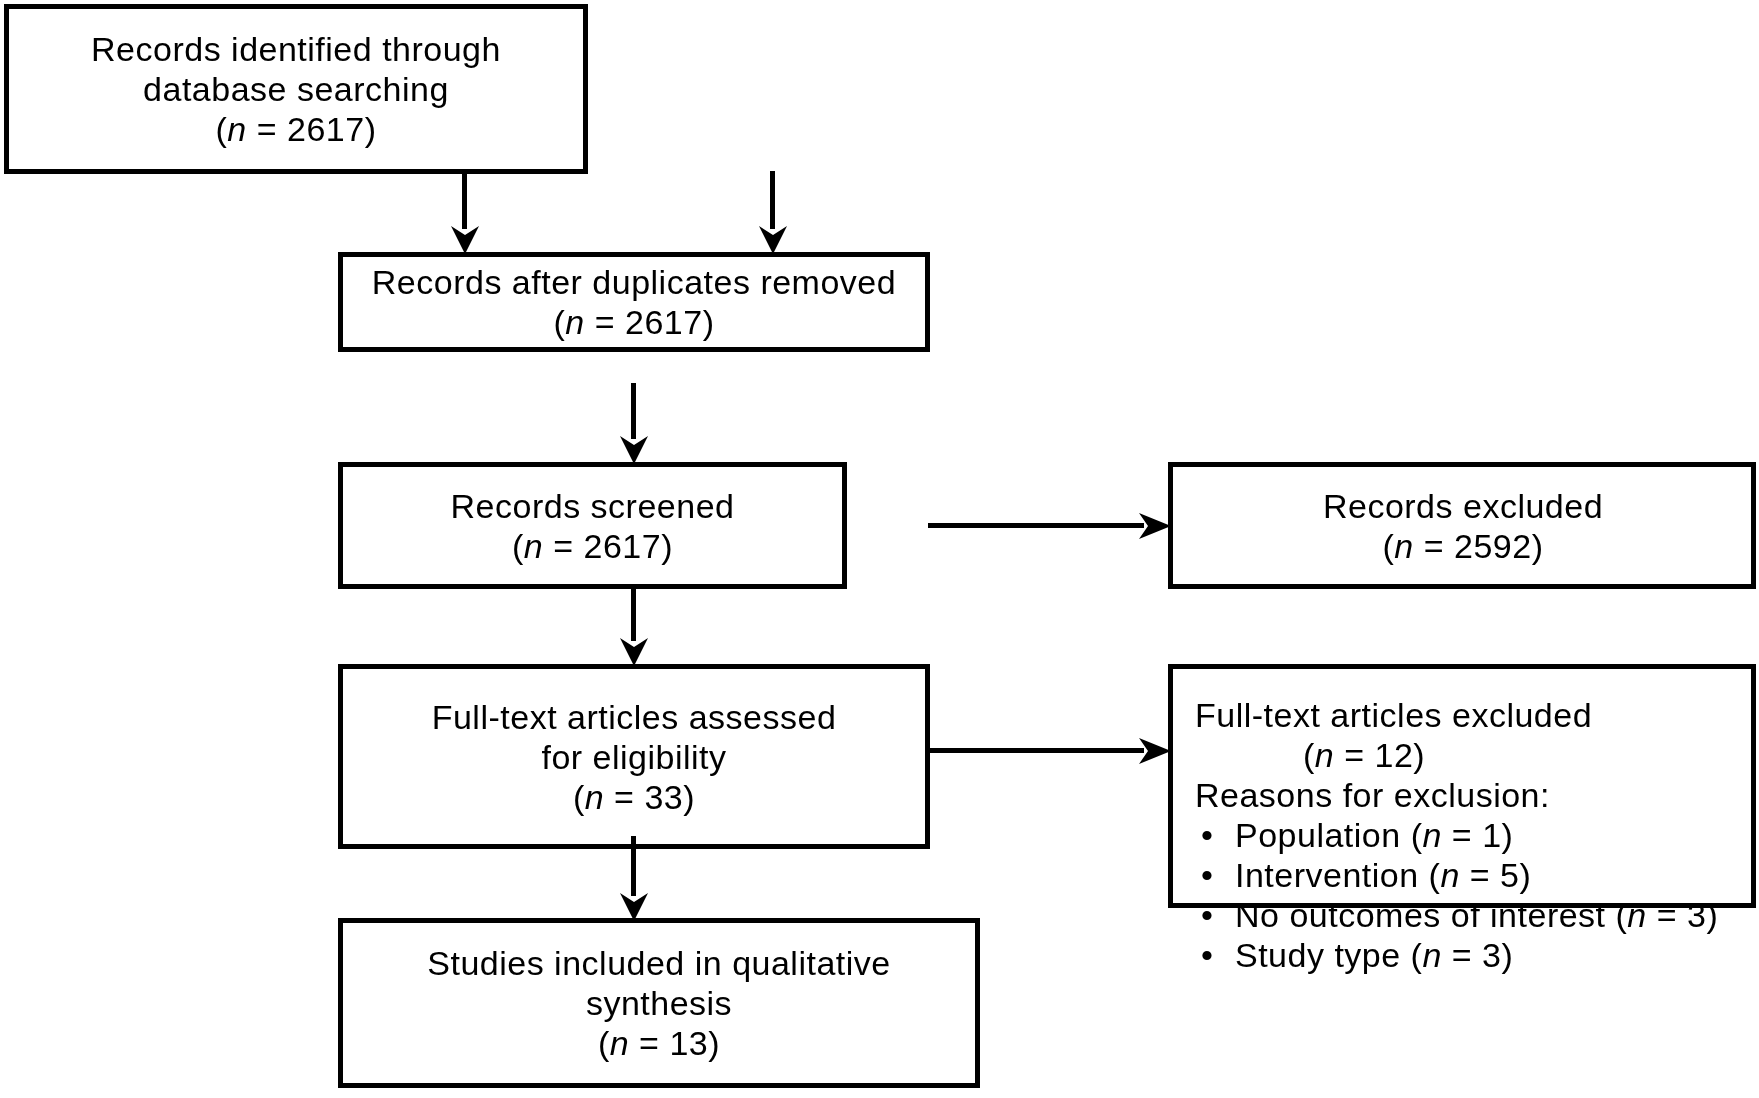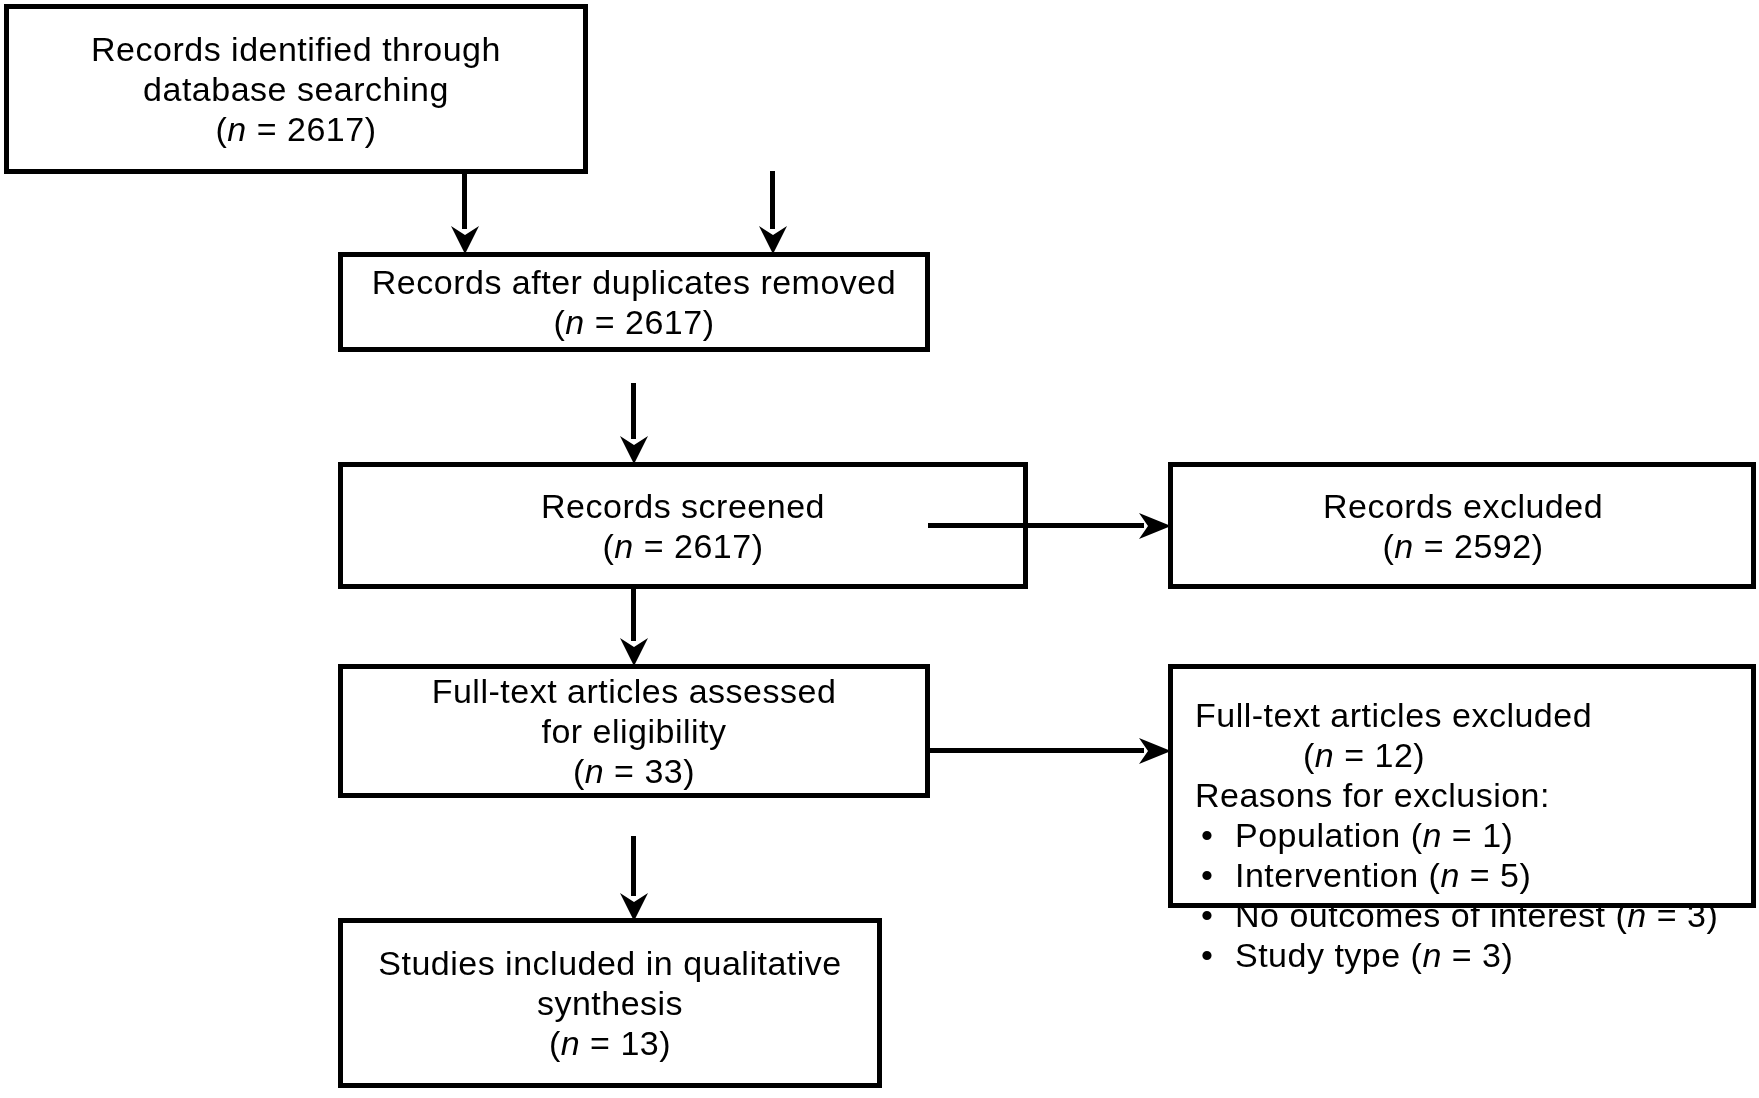--- a/index.html
+++ b/index.html
@@ -31,31 +31,31 @@
     text-align: center;
     padding: 6px 10px;
   }
   .box .line, .box .stat { white-space: nowrap; }
   .stat i { font-style: italic; }
 
   
   #box-a { left: 4px;    top: 4px;    width: 584px; height: 170px; }
   #box-b { left: 678px;  top: 4px;    width: 590px; height: 170px; }
   #box-c { left: 338px;  top: 252px;  width: 592px; height: 100px; }
-  #box-d { left: 338px;  top: 462px;  width: 690px; height: 127px; }
+  #box-d { left: 338px;  top: 462px;  width: 509px; height: 127px; }
   #box-e { left: 1168px; top: 462px;  width: 588px; height: 127px; padding-left: 12px; }
-  #box-f { left: 338px;  top: 664px;  width: 592px; height: 134px; }
+  #box-f { left: 338px;  top: 664px;  width: 592px; height: 185px; }
   #box-g {
     left: 1168px; top: 664px; width: 588px; height: 244px;
     justify-content: flex-start;
     align-items: flex-start;
     text-align: left;
     padding: 26px 16px 16px 22px;
   }
-  #box-h { left: 338px;  top: 918px;  width: 544px; height: 170px; }
+  #box-h { left: 338px;  top: 918px;  width: 642px; height: 170px; }
 
   #box-g .g-stat { margin-left: 108px; }
   .reason {
     position: relative;
     padding-left: 40px;
     white-space: nowrap;
   }
   .reason::before {
     content: "\2022";
     position: absolute;

